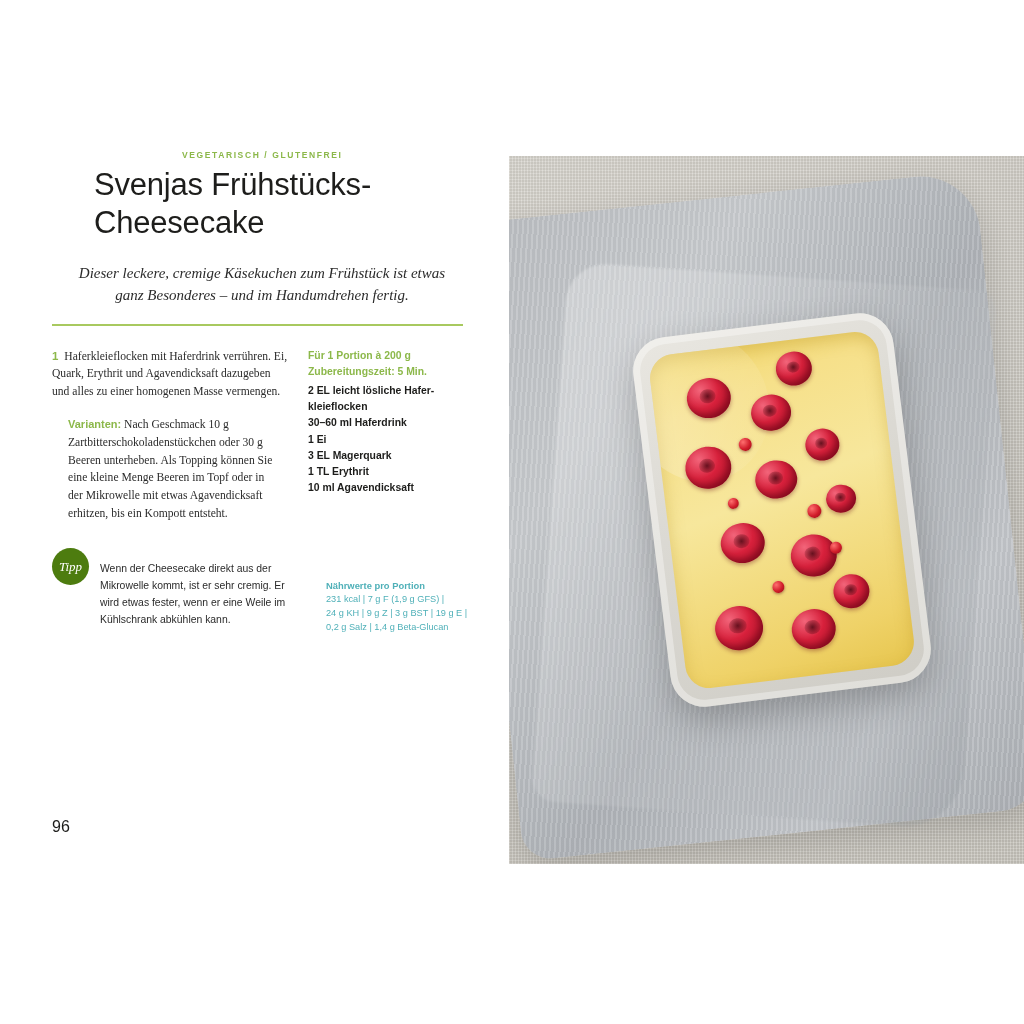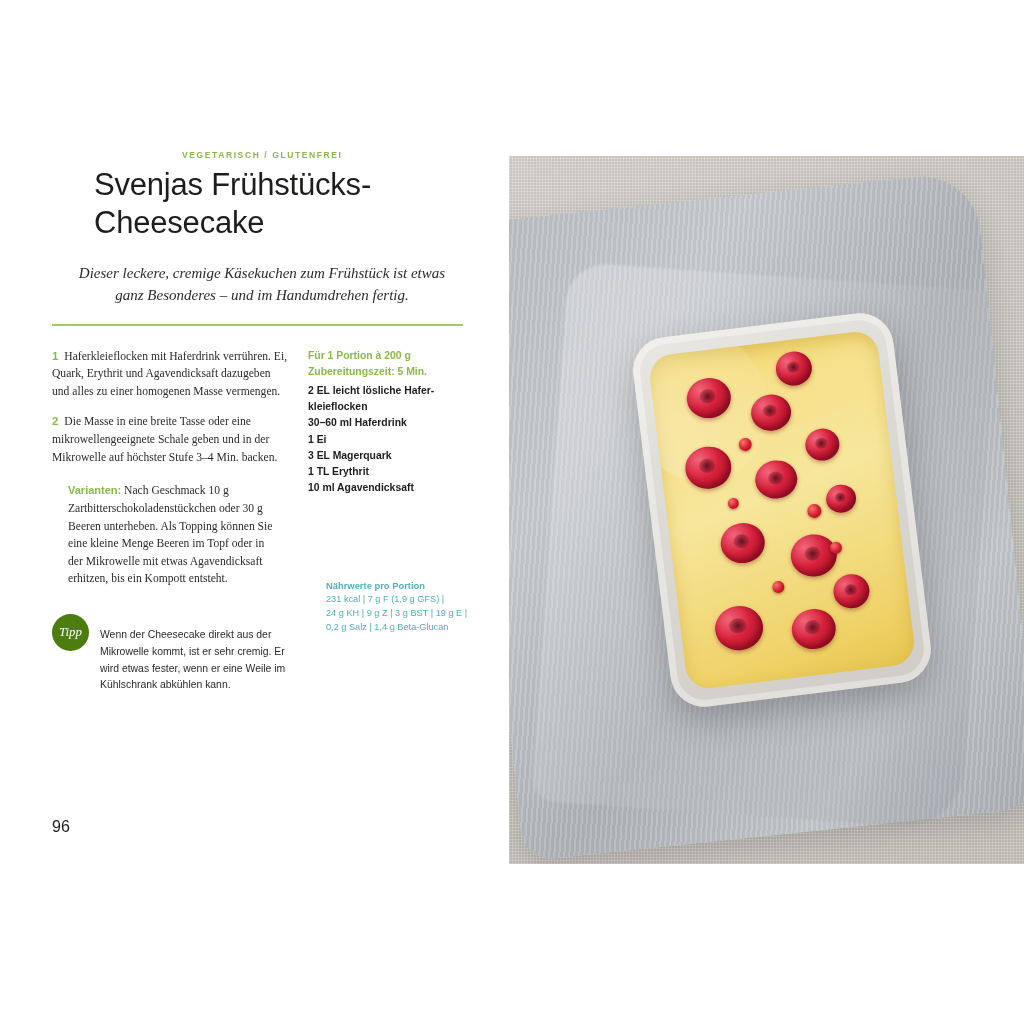--- a/index.html
+++ b/index.html
@@ -318,24 +318,20 @@
 
     <div class="columns">
 
       <div class="col-left">
 
         <p class="step">
           <span class="num">1</span>
           <span>Haferkleieflocken mit Haferdrink verrühren. Ei, Quark, Erythrit und Agavendicksaft dazugeben und alles zu einer homogenen Masse vermengen.</span>
         </p>
 
-        <p class="step">
-          <span class="num">2</span>
-          <span>Die Masse in eine breite Tasse oder eine mikrowellengeeignete Schale geben und in der Mikrowelle auf höchster Stufe 3–4 Min. backen.</span>
-        </p>
 
         <p class="variants">
           <span class="label">Varianten:</span>
           <span>Nach Geschmack 10 g Zartbitterschokoladenstückchen oder 30 g Beeren unterheben. Als Topping können Sie eine kleine Menge Beeren im Topf oder in der Mikrowelle mit etwas Agavendicksaft erhitzen, bis ein Kompott entsteht.</span>
         </p>
 
         <div class="tipp-wrap">
           <div class="tipp-badge">
             <span>Tipp</span>
           </div>

